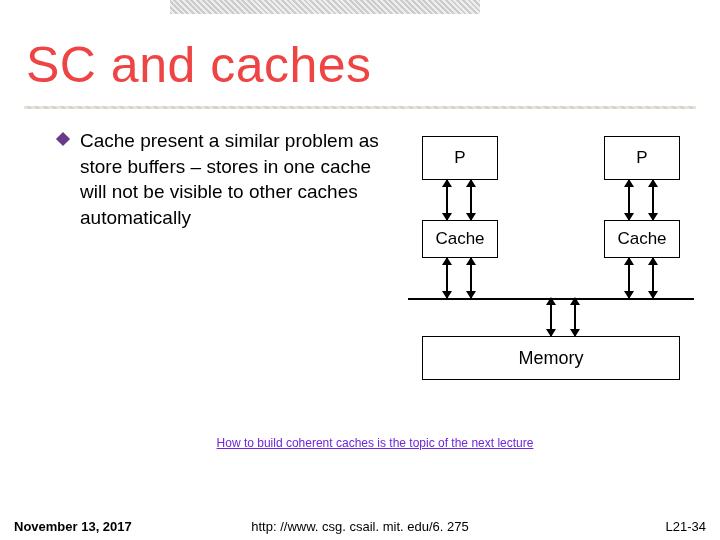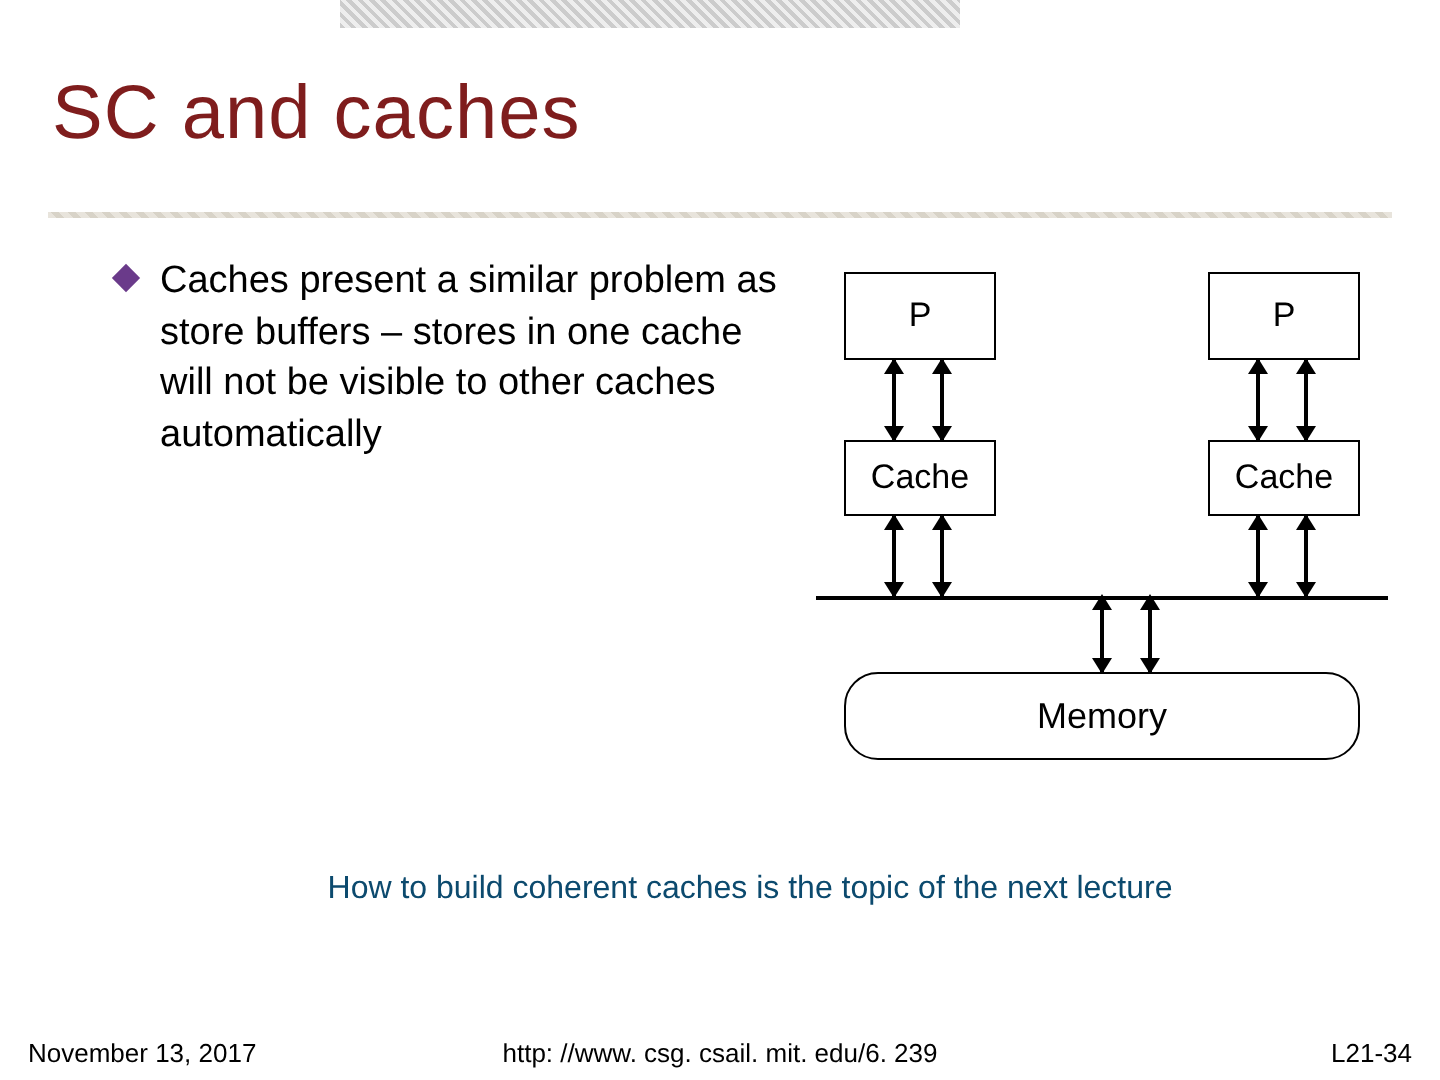--- a/index.html
+++ b/index.html
@@ -15,23 +15,23 @@
     background: repeating-linear-gradient(45deg,#ccc 0 2px,#eee 2px 4px);
   }
   .underline-bar {
     position: absolute;
     left: 24px; right: 24px; top: 106px; height: 3px;
     background: repeating-linear-gradient(45deg,#e8e4dc 0 3px,#d8d3c8 3px 6px);
   }
   .title {
     position: absolute;
     left: 26px; top: 36px;
-    font-size: 38px;
+    font-size: 50px;
     font-weight: 400;
-    color: #7f1d1d;
+    color: #ef4444;
     letter-spacing: 0.5px;
   }
   .body-area {
     position: absolute;
     left: 58px; top: 128px;
     width: 640px; height: 260px;
     display: flex;
   }
   .bullets {
     width: 340px;
@@ -65,21 +65,21 @@
     background: #fff;
     display: flex;
     align-items: center;
     justify-content: center;
     font-size: 17px;
   }
   .p1 { left: 24px;  top: 8px;  width: 76px; height: 44px; }
   .p2 { left: 206px; top: 8px;  width: 76px; height: 44px; }
   .c1 { left: 24px;  top: 92px; width: 76px; height: 38px; }
   .c2 { left: 206px; top: 92px; width: 76px; height: 38px; }
-  .mem { left: 24px; top: 208px; width: 258px; height: 44px; font-size: 18px; border-radius: 17px; }
+  .mem { left: 24px; top: 208px; width: 258px; height: 44px; font-size: 18px; }
   .bus {
     position: absolute;
     left: 10px; top: 170px; width: 286px; height: 0;
     border-top: 2px solid #000;
   }
   .arrow {
     position: absolute;
     width: 10px;
   }
   .arrow .shaft {
@@ -99,47 +99,48 @@
   .a-p2c2b{ left: 250px; top: 52px; height: 40px; }
   .a-c1bus{ left: 44px;  top: 130px; height: 40px; }
   .a-c1busb{left: 68px;  top: 130px; height: 40px; }
   .a-c2bus{ left: 226px; top: 130px; height: 40px; }
   .a-c2busb{left: 250px; top: 130px; height: 40px; }
   .a-busmem{ left: 148px; top: 170px; height: 38px; }
   .a-busmemb{ left: 172px; top: 170px; height: 38px; }
   .note {
     position: absolute;
     left: 60px; top: 436px; right: 30px;
-    font-size: 16px;
+    font-size: 12px;
     text-align: center;
-    color: #0c4a6e;
+    color: #6d28d9;
+    text-decoration: underline;
   }
   .footer {
     position: absolute;
     left: 0; right: 0; bottom: 14px;
     display: flex;
     align-items: center;
     font-size: 13px;
     color: #000;
   }
-  .footer .date { position: absolute; left: 14px; }
+  .footer .date { position: absolute; left: 14px; font-weight: bold; }
   .footer .url  { position: absolute; left: 0; right: 0; text-align: center; }
   .footer .pg   { position: absolute; right: 14px; }
 </style>
 </head>
 <body>
 
 <div class="top-shadow"></div>
 
 <div class="title">SC and caches</div>
 <div class="underline-bar"></div>
 
 <div class="body-area">
   <ul class="bullets">
-    <li>Caches present a similar problem as store buffers – stores in one cache will not be visible to other caches automatically</li>
+    <li>Cache present a similar problem as store buffers – stores in one cache will not be visible to other caches automatically</li>
   </ul>
   <div class="diagram">
     <div class="box p1">P</div>
     <div class="box p2">P</div>
     <div class="box c1">Cache</div>
     <div class="box c2">Cache</div>
     <div class="bus"></div>
     <div class="box mem">Memory</div>
 
     <div class="arrow a-p1c1">
@@ -192,15 +193,15 @@
         <div class="head-up"></div>
         <div class="head-down"></div>
       </div>
   </div>
 </div>
 
 <div class="note">How to build coherent caches is the topic of the next lecture</div>
 
 <div class="footer">
   <span class="date">November 13, 2017</span>
-  <span class="url">http: //www. csg. csail. mit. edu/6. 239</span>
+  <span class="url">http: //www. csg. csail. mit. edu/6. 275</span>
   <span class="pg">L21-34</span>
 </div>
 
 </body></html>

